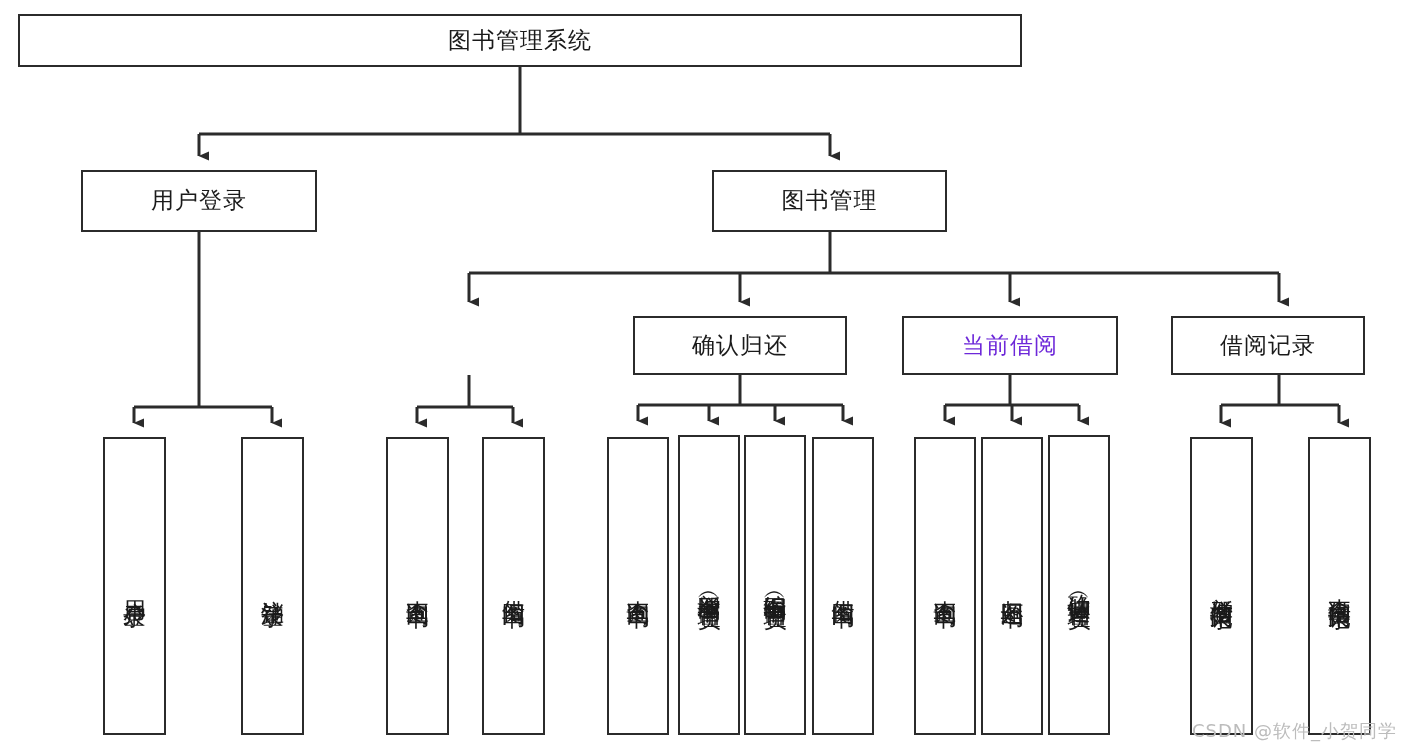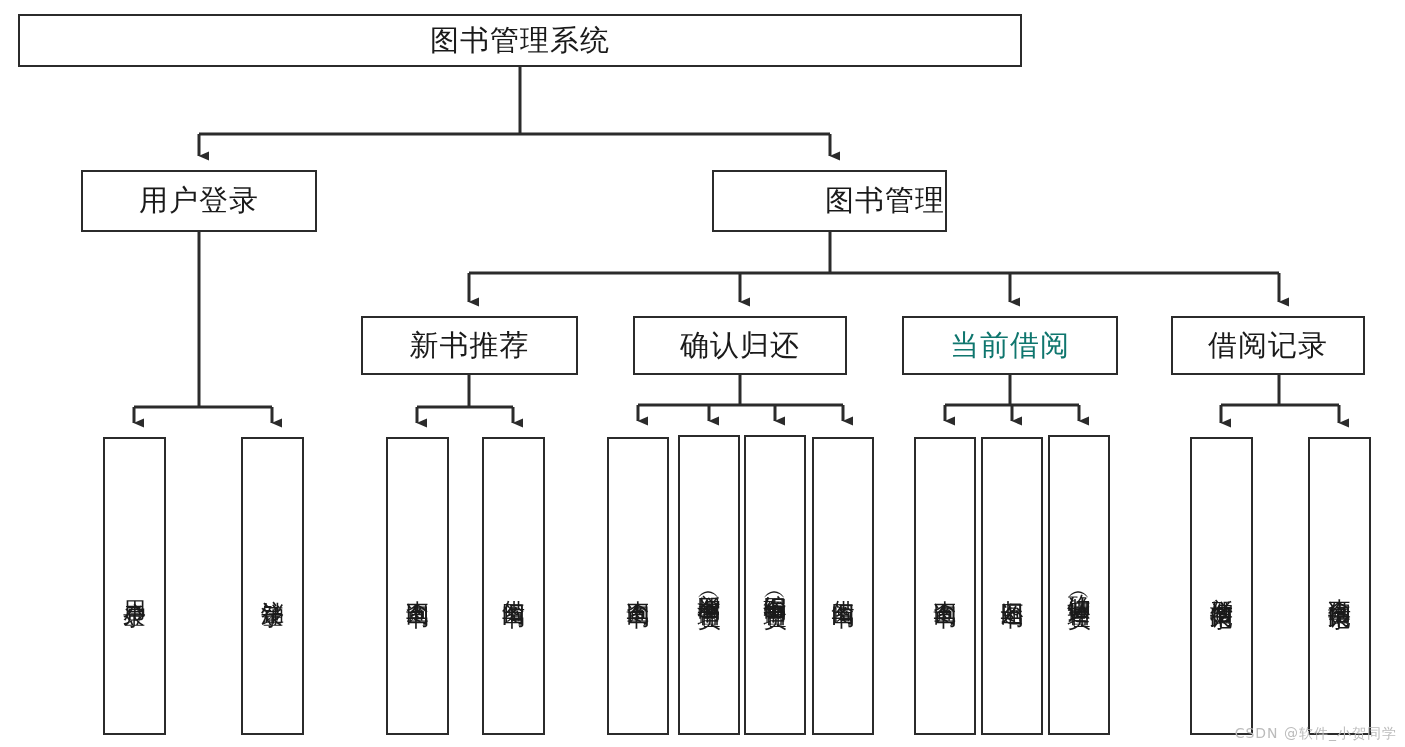--- a/index.html
+++ b/index.html
@@ -30,21 +30,21 @@
     position: absolute;
     box-sizing: border-box;
     background: #ffffff;
     border: 2px solid #2b2b2b;
     display: flex;
     align-items: center;
     justify-content: center;
     color: #1a1a1a;
   }
   .node.horizontal {
-    font-size: 29px;
+    font-size: 23px;
     letter-spacing: 1px;
     line-height: 1.1;
     white-space: nowrap;
   }
   .node.vertical {
     writing-mode: vertical-rl;
     text-orientation: upright;
     font-size: 23px;
     line-height: 1.25;
     letter-spacing: 2px;
@@ -57,21 +57,21 @@
     display: block;
     text-align: center;
   }
   .node .label {
     display: block;
   }
   #watermark {
     position: absolute;
     right: 8px;
     bottom: 4px;
-    font-size: 14px;
+    font-size: 18px;
     color: #bcbcbc;
     letter-spacing: 1px;
     white-space: nowrap;
     pointer-events: none;
     font-family: "DejaVu Sans", "Liberation Sans", sans-serif;
   }
 </style>
 </head>
 <body>
 
@@ -141,31 +141,28 @@
     </g>
   </svg>
 
   <div class="node horizontal" style="left: 18px; top: 14px; width: 1004px; height: 53px; border-color: rgb(43, 43, 43); background: rgb(255, 255, 255); color: rgb(26, 26, 26);">
     <span class="label">图书管理系统</span>
   </div>
 
   <div class="node horizontal" style="left: 81px; top: 170px; width: 236px; height: 62px; border-color: rgb(43, 43, 43); background: rgb(255, 255, 255); color: rgb(26, 26, 26);">
     <span class="label">用户登录</span>
   </div>
-  <div class="node horizontal" style="left: 712px; top: 170px; width: 235px; height: 62px; border-color: rgb(43, 43, 43); background: rgb(255, 255, 255); color: rgb(26, 26, 26); justify-content: flex-end;">
+  <div class="node horizontal" style="left: 712px; top: 170px; width: 235px; height: 62px; border-color: rgb(43, 43, 43); background: rgb(255, 255, 255); color: rgb(26, 26, 26);">
     <span class="label">图书管理</span>
   </div>
 
-  <div class="node horizontal" style="left: 361px; top: 316px; width: 217px; height: 59px; border-color: rgb(43, 43, 43); background: rgb(255, 255, 255); color: rgb(26, 26, 26);">
-    <span class="label">新书推荐</span>
-  </div>
   <div class="node horizontal" style="left: 633px; top: 316px; width: 214px; height: 59px; border-color: rgb(43, 43, 43); background: rgb(255, 255, 255); color: rgb(26, 26, 26);">
     <span class="label">确认归还</span>
   </div>
-  <div class="node horizontal" style="left: 902px; top: 316px; width: 216px; height: 59px; border-color: rgb(43, 43, 43); background: rgb(255, 255, 255); color: #0f766e;">
+  <div class="node horizontal" style="left: 902px; top: 316px; width: 216px; height: 59px; border-color: rgb(43, 43, 43); background: rgb(255, 255, 255); color: #6d28d9;">
     <span class="label">当前借阅</span>
   </div>
   <div class="node horizontal" style="left: 1171px; top: 316px; width: 194px; height: 59px; border-color: rgb(43, 43, 43); background: rgb(255, 255, 255); color: rgb(26, 26, 26);">
     <span class="label">借阅记录</span>
   </div>
 
   <div class="node vertical" style="left: 103px; top: 437px; width: 63px; height: 298px; border-color: rgb(43, 43, 43); background: rgb(255, 255, 255); color: rgb(26, 26, 26);">
     <span class="label">用户登录</span>
   </div>
   <div class="node vertical" style="left: 241px; top: 437px; width: 63px; height: 298px; border-color: rgb(43, 43, 43); background: rgb(255, 255, 255); color: rgb(26, 26, 26);">

